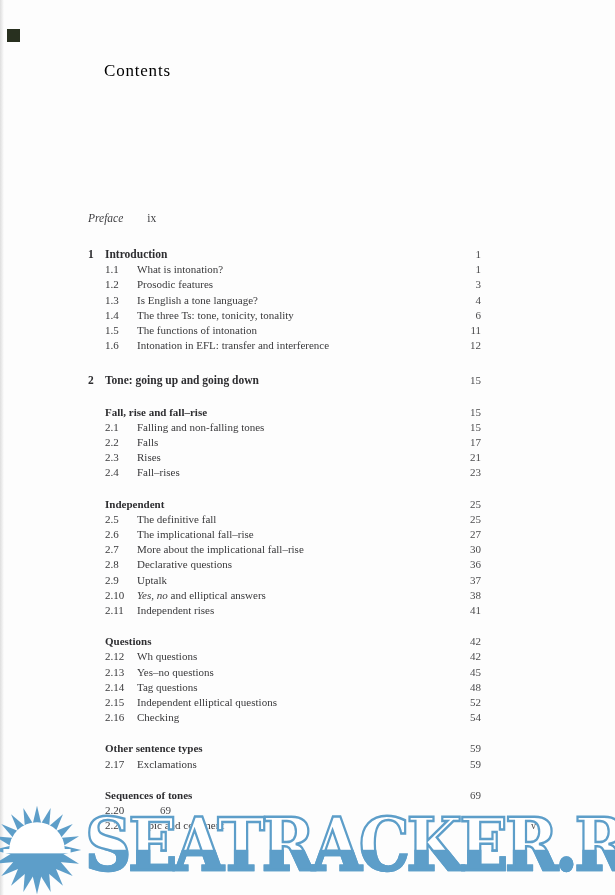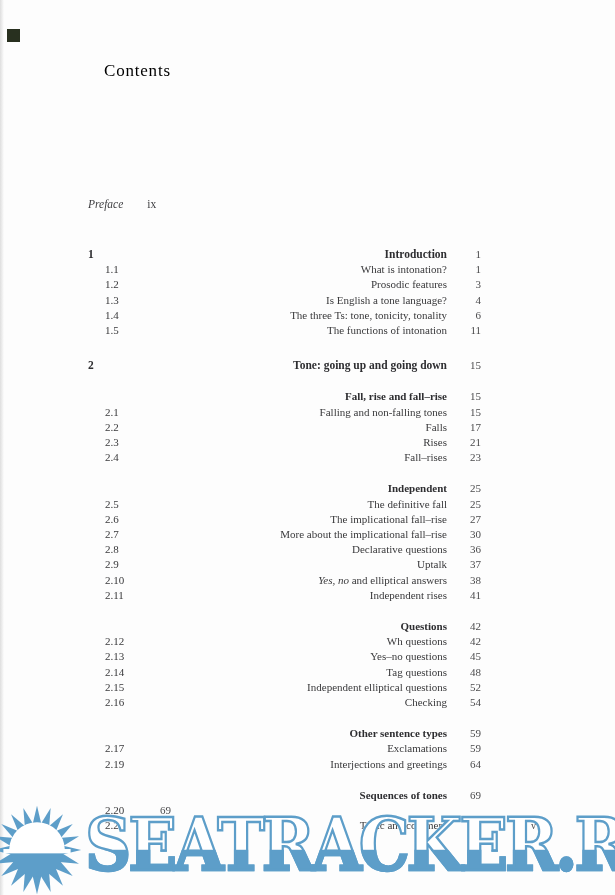--- a/index.html
+++ b/index.html
@@ -13,33 +13,33 @@
   }
   .corner-mark {
     position:absolute; left:7px; top:29px; width:13px; height:13px;
     background:#28301f;
   }
   .page-title {
     position:absolute; left:104px; top:61px; margin:0;
     font-size:17px; font-weight:400; letter-spacing:0.8px; color:#000000;
   }
   .preface-row {
-    position:absolute; left:88px; top:198px; font-size:11.5px; color:#3f3f42;
+    position:absolute; left:88px; top:212px; font-size:11.5px; color:#3f3f42;
   }
   .preface-label { font-style:italic; }
   .preface-page { margin-left:24px; font-style:normal; }
 
   .toc {
     position:absolute; left:88px; top:247px; width:393px;
     font-size:11px; color:#39393b;
   }
   .row { display:flex; align-items:baseline; line-height:15.2px; }
   .c1 { width:17px; flex:0 0 17px; font-weight:bold; font-size:11.5px; color:#2e2e31; }
   .c2 { width:32px; flex:0 0 32px; }
-  .lbl { flex:1 1 auto;text-align:right; }
+  .lbl { flex:1 1 auto; }
   .pg  { flex:0 0 34px; width:34px; text-align:right; font-weight:normal; font-size:11px; color:#4b4b4d; }
   .chapter-row .lbl { font-weight:bold; font-size:11.5px; color:#2e2e31; }
   .chapter-block { margin-top:20px; }
   .chapter-block:first-child { margin-top:0; }
   .subhead-row { margin-top:16px; }
   .subhead-row .lbl { font-weight:bold; color:#2e2e31; }
   .group:first-of-type .subhead-row { margin-top:0; }
   i.itl { font-style:italic; }
 
   
@@ -104,20 +104,26 @@
             <span class="c2">1.4</span>
             <span class="lbl">The three Ts: tone, tonicity, tonality</span>
             <span class="pg">6</span>
           </div>
           <div class="row item-row">
             <span class="c1"></span>
             <span class="c2">1.5</span>
             <span class="lbl">The functions of intonation</span>
             <span class="pg">11</span>
           </div>
+          <div class="row item-row">
+            <span class="c1"></span>
+            <span class="c2">1.6</span>
+            <span class="lbl">Intonation in EFL: transfer and interference</span>
+            <span class="pg">12</span>
+          </div>
         </div>
       </div>
       <div class="chapter-block">
         <div class="row chapter-row">
           <span class="c1">2</span>
           <span class="lbl">Tone: going up and going down</span>
           <span class="pg">15</span>
         </div>
         <div class="group">
           <div class="row subhead-row">
@@ -240,26 +246,20 @@
           <div class="row subhead-row">
             <span class="c1"></span>
             <span class="lbl">Other sentence types</span>
             <span class="pg">59</span>
           </div>
           <div class="row item-row">
             <span class="c1"></span>
             <span class="c2">2.17</span>
             <span class="lbl">Exclamations</span>
             <span class="pg">59</span>
-          </div>
-          <div class="row item-row">
-            <span class="c1"></span>
-            <span class="c2">2.19</span>
-            <span class="lbl">Interjections and greetings</span>
-            <span class="pg">64</span>
           </div>
         </div>
         <div class="group">
           <div class="row subhead-row">
             <span class="c1"></span>
             <span class="lbl">Sequences of tones</span>
             <span class="pg">69</span>
           </div>
           <div class="row item-row">
             <span class="c1"></span>

